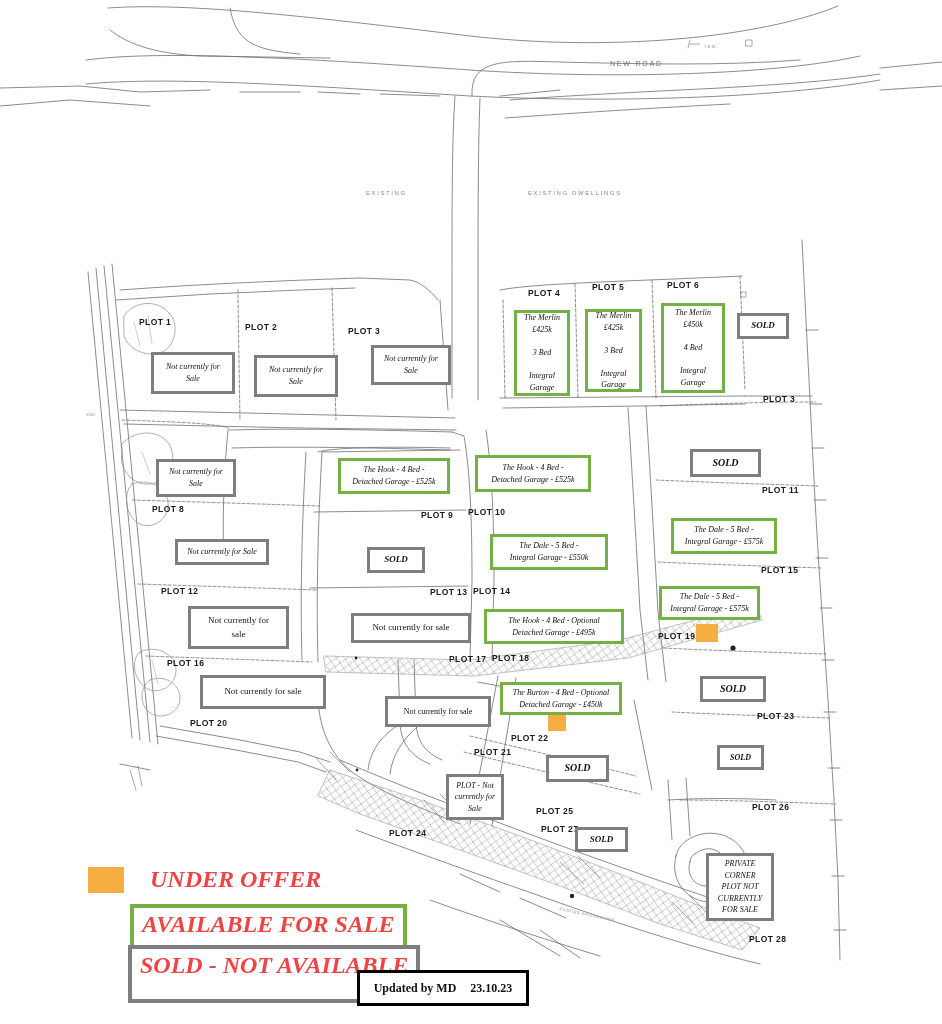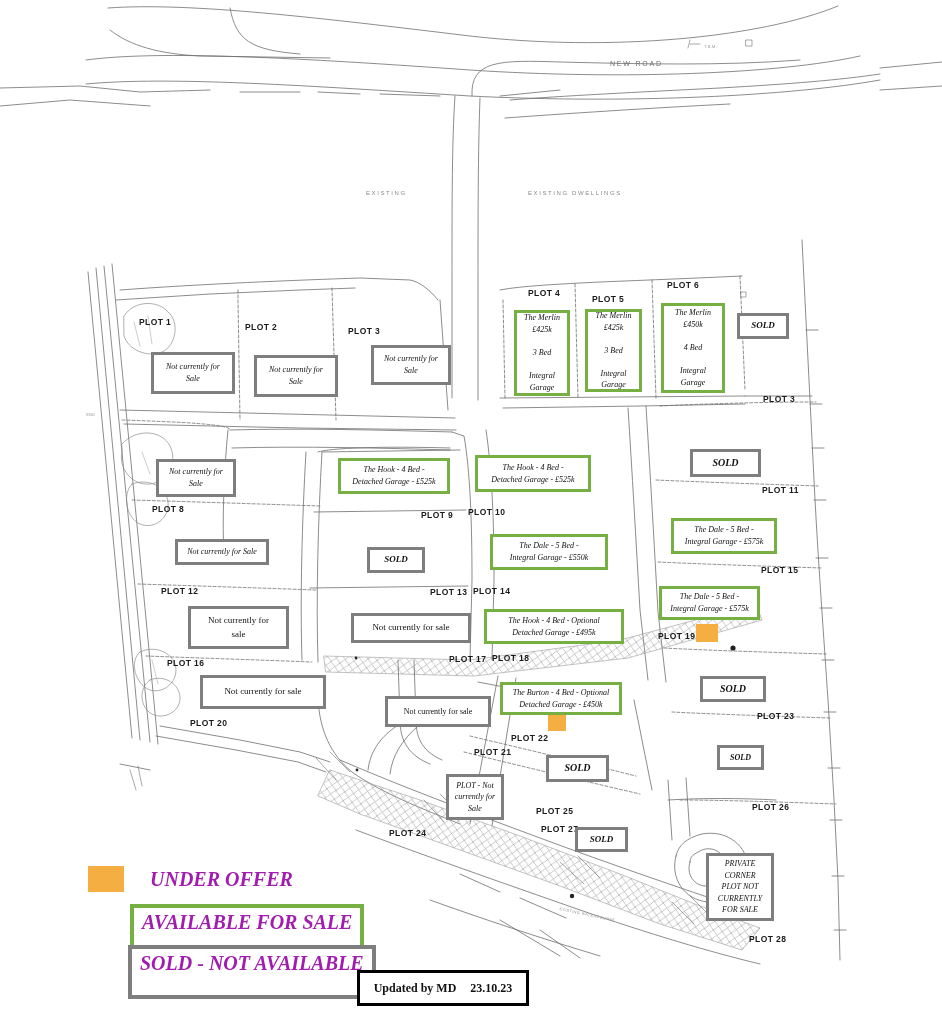--- a/index.html
+++ b/index.html
@@ -73,22 +73,22 @@
   }
 
   
   #legend{position:absolute;left:88px;top:866px;width:300px;}
   .leg-row{position:absolute;display:flex;align-items:center;}
   .leg-swatch{width:36px;height:26px;background:#f5ae42;}
   .leg-label{
     font-family:"Liberation Serif",serif;
     font-style:italic;
     font-weight:bold;
-    font-size:20px;
-    color:#a21caf;
+    font-size:24px;
+    color:#ef4444;
     white-space:nowrap;
   }
   .leg-boxed{
     box-sizing:border-box;
     padding:3px 8px 20px 8px;
     background:#fff;
     margin-left:40px;
   }
   .leg-boxed.green{border:4px solid #76b043;}
   .leg-boxed.grey{border:4px solid #7e7e7e;}
@@ -266,21 +266,21 @@
   <div class="cadtext" style="left:528px;top:190px;">EXISTING DWELLINGS</div>
   <div class="cadtiny" style="left:86px;top:412px;">SND</div>
   <div class="cadtiny" style="left:704px;top:44px;">T.B.M.</div>
   <div class="cadtiny" style="left:560px;top:906px;transform:rotate(12deg);transform-origin:left top;">EXISTING WATERCOURSE</div>
 
   <div id="plotnums">
       <div class="plotnum" style="left: 139px; top: 318px;">PLOT 1</div>
       <div class="plotnum" style="left: 245px; top: 323px;">PLOT 2</div>
       <div class="plotnum" style="left: 348px; top: 327px;">PLOT 3</div>
       <div class="plotnum" style="left: 528px; top: 289px;">PLOT 4</div>
-      <div class="plotnum" style="left: 592px; top: 295px;">PLOT 5</div>
+      <div class="plotnum" style="left: 592px; top: 283px;">PLOT 5</div>
       <div class="plotnum" style="left: 667px; top: 281px;">PLOT 6</div>
       <div class="plotnum" style="left: 763px; top: 395px;">PLOT 3</div>
       <div class="plotnum" style="left: 152px; top: 505px;">PLOT 8</div>
       <div class="plotnum" style="left: 421px; top: 511px;">PLOT 9</div>
       <div class="plotnum" style="left: 468px; top: 508px;">PLOT 10</div>
       <div class="plotnum" style="left: 762px; top: 486px;">PLOT 11</div>
       <div class="plotnum" style="left: 161px; top: 587px;">PLOT 12</div>
       <div class="plotnum" style="left: 430px; top: 588px;">PLOT 13</div>
       <div class="plotnum" style="left: 473px; top: 587px;">PLOT 14</div>
       <div class="plotnum" style="left: 761px; top: 566px;">PLOT 15</div>

